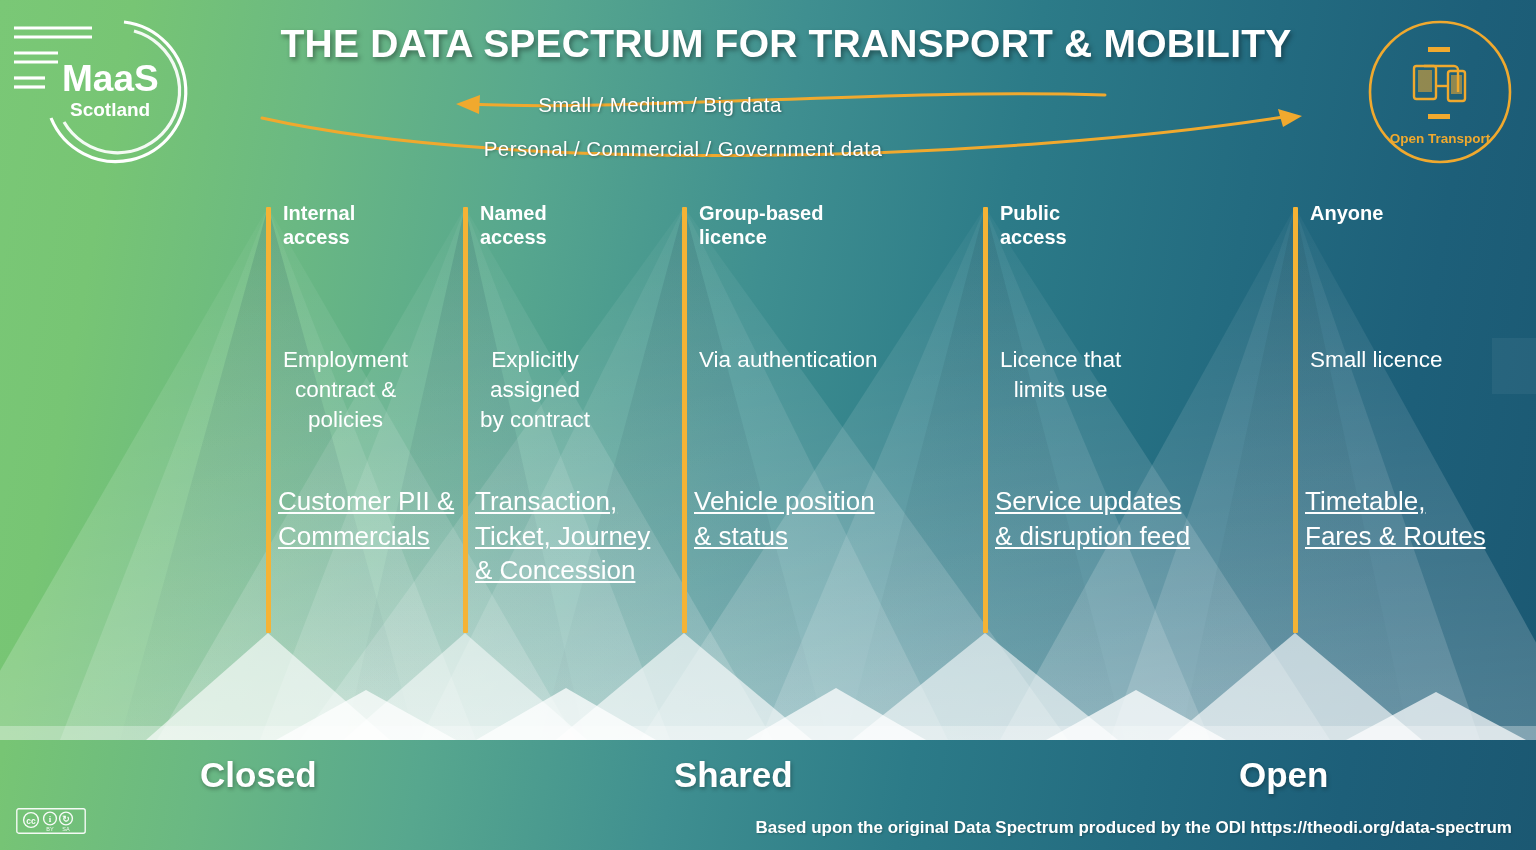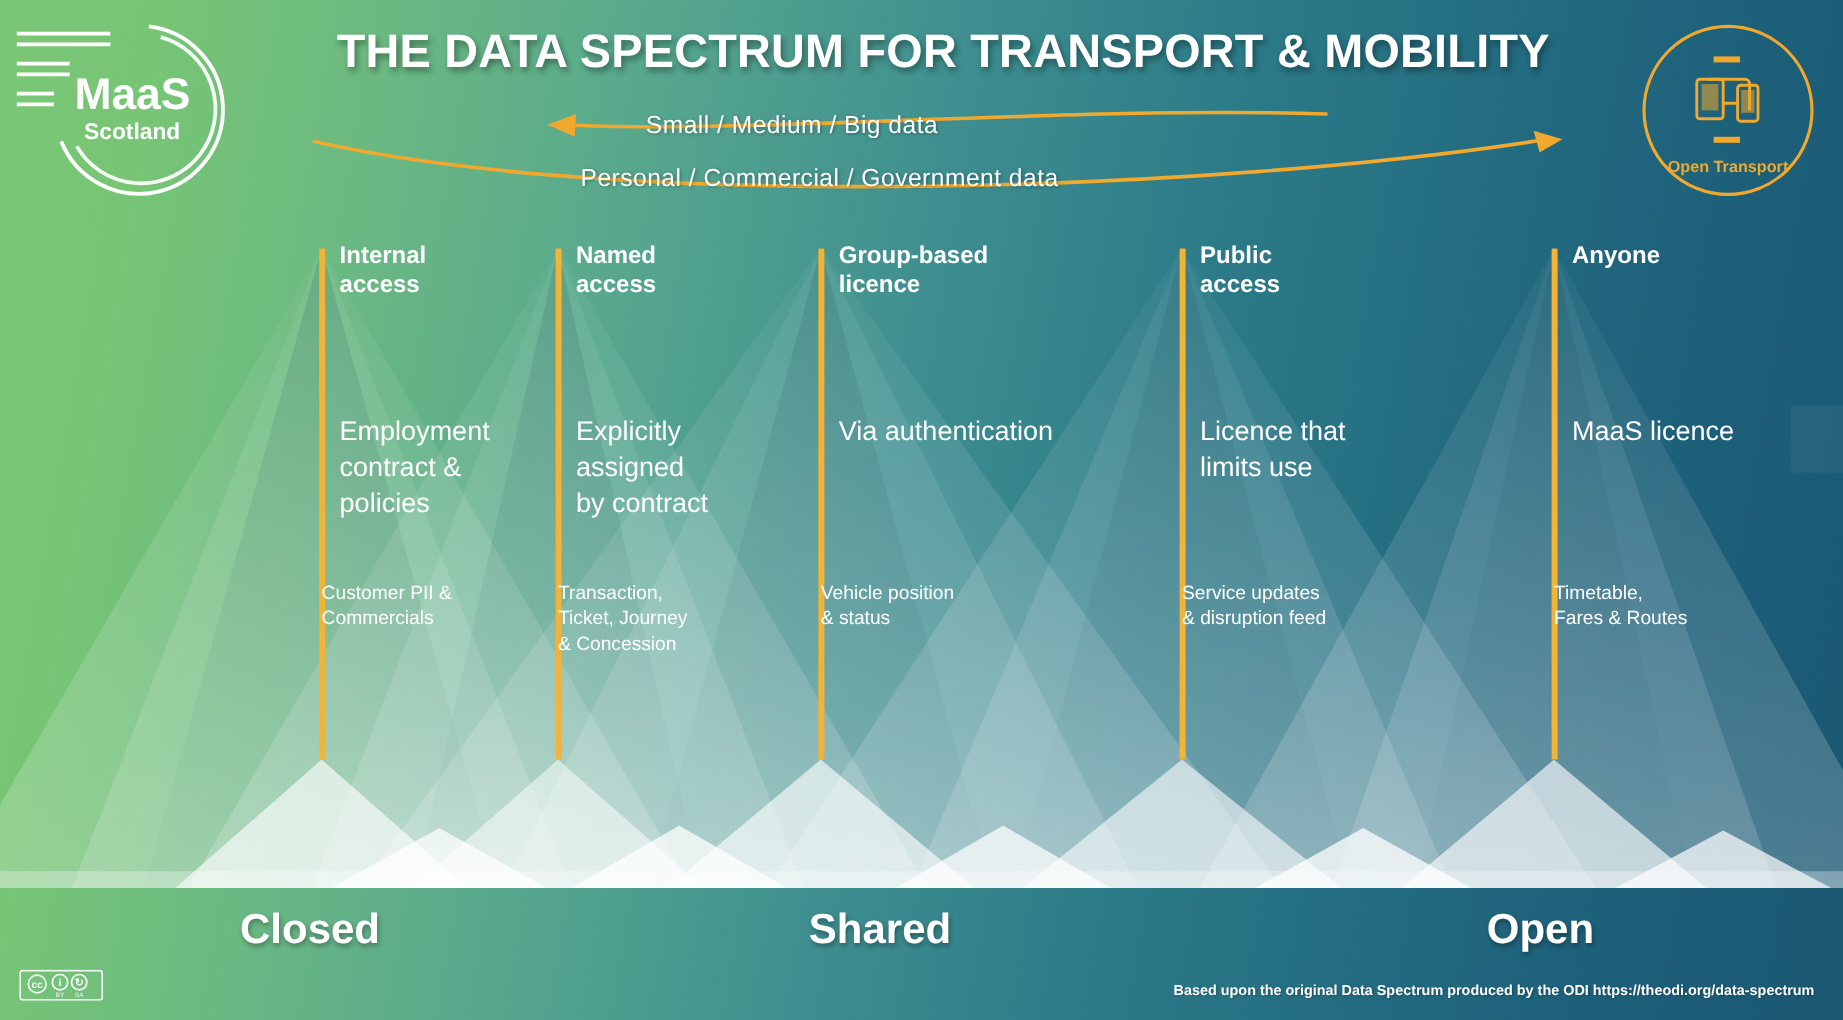--- a/index.html
+++ b/index.html
@@ -46,40 +46,40 @@
     background:#f5b335; border-radius:1px;
   }
   .col .heading {
     position:absolute; left:17px; top:-5px;
     font-size:20px; font-weight:bold; line-height:1.18; color:#ffffff;
     white-space:pre-line; letter-spacing:0px;
   }
   .col .line1 {
     position:absolute; left:17px; top:138px;
     font-size:22.5px; line-height:1.33; color:#ffffff;
-    white-space:pre-line; font-weight:normal;
+    white-space:pre-line; font-weight:normal;text-align:center;
   }
   .col .line2 {
-    position:absolute; left:2px; top:277px;
-    font-size:16px; line-height:1.33; color:#ffffff;
-    white-space:pre-line; font-weight:normal;
+    position:absolute; left:12px; top:277px;
+    font-size:26px; line-height:1.33; color:#ffffff;
+    white-space:pre-line; font-weight:normal;text-decoration:underline;
   }
 
   
   .scale-label {
     position:absolute; top:755px; color:#ffffff; font-size:35px; font-weight:bold;
     text-shadow:1px 2px 4px rgba(0,0,0,.32);
   }
   #scale-closed { left:200px; }
   #scale-shared { left:674px;text-align:right; }
   #scale-open   { left:1239px; }
 
   #attribution {
     position:absolute; left:0; top:818px; width:1512px; text-align:right;
-    color:#ffffff; font-size:12px; font-weight:bold;
+    color:#ffffff; font-size:17px; font-weight:bold;
     text-shadow:1px 1px 2px rgba(0,0,0,.25);
   }
   #cc-badge { position:absolute; left:16px; top:808px; width:70px; height:26px; }
 </style>
 </head>
 <body>
 
 <div id="stage">
 
   <svg id="mountains" viewBox="0 0 1536 850" preserveAspectRatio="none">
@@ -224,21 +224,21 @@
 access</div>
     <div class="line1">Licence that
 limits use</div>
     <div class="line2">Service updates
 &amp; disruption feed</div>
   </div>
 
   <div class="col" style="left:1293px;width:240px;">
     <div class="bar"></div>
     <div class="heading">Anyone</div>
-    <div class="line1">MaaS licence</div>
+    <div class="line1">Small licence</div>
     <div class="line2">Timetable,
 Fares &amp; Routes</div>
   </div>
 
   <div class="scale-label" id="scale-closed">Closed</div>
   <div class="scale-label" id="scale-shared">Shared</div>
   <div class="scale-label" id="scale-open">Open</div>
 
   <div id="attribution">Based upon the original Data Spectrum produced by the ODI https://theodi.org/data-spectrum</div>
 

